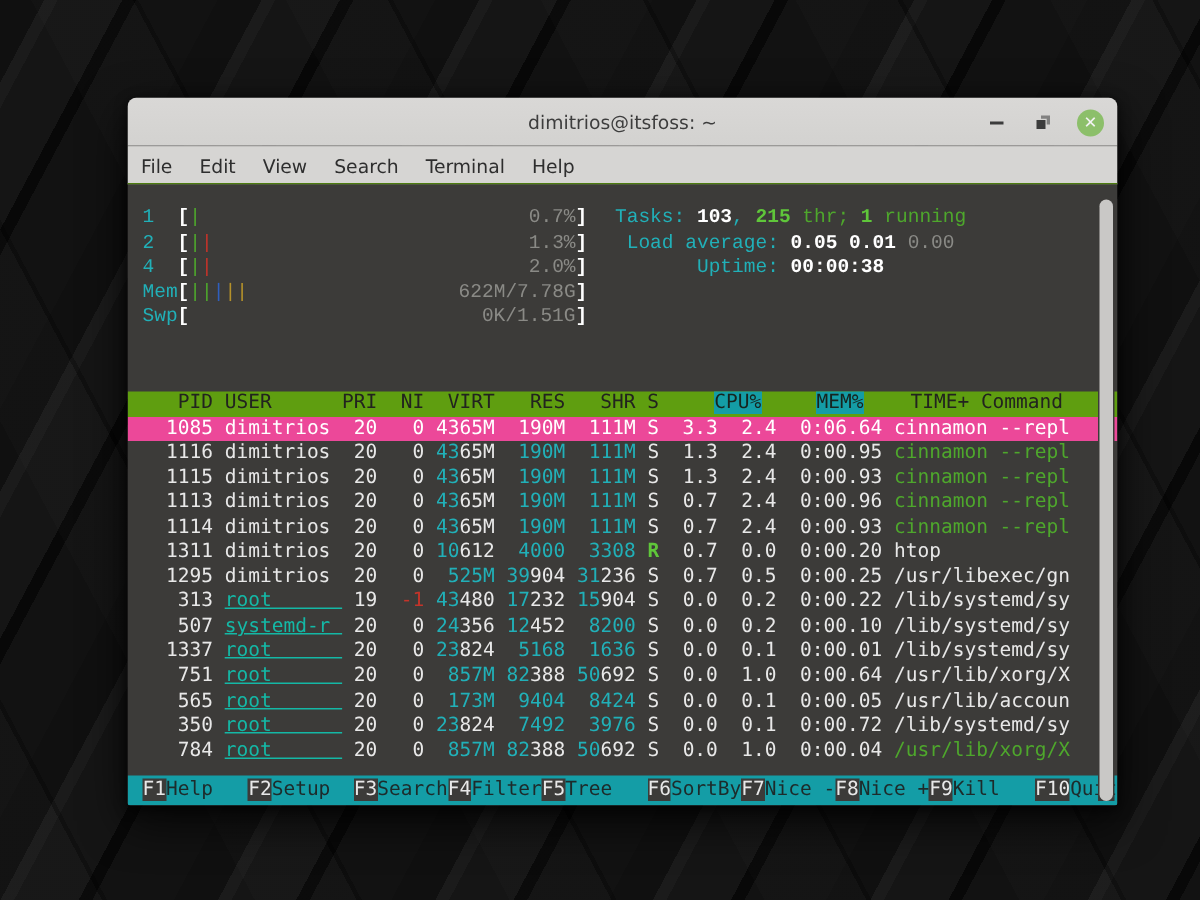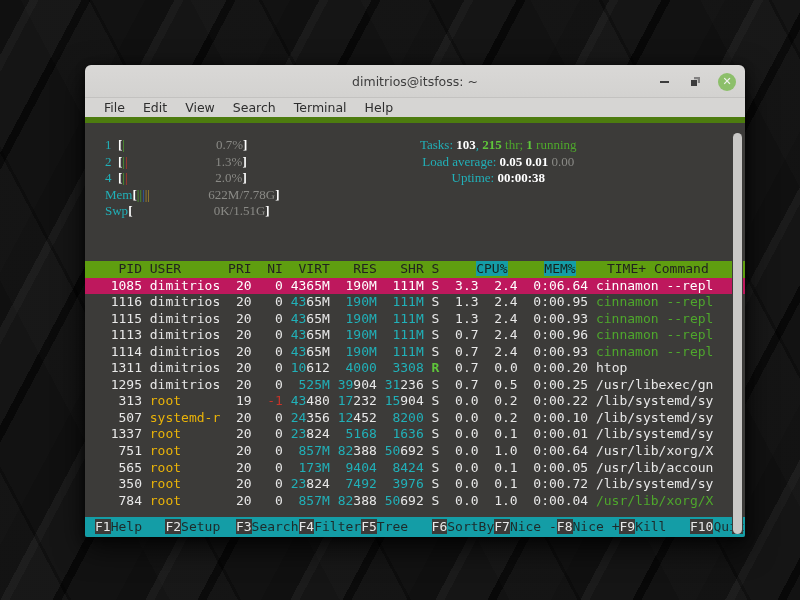--- a/index.html
+++ b/index.html
@@ -103,24 +103,23 @@
     color: #f2f2f2;
     font-size: 11px;
     line-height: 1;
     font-family: "DejaVu Sans", sans-serif;
   }
 
   
   #menubar {
     height: 25px;
     background: #d6d5d3;
-    border-bottom: 6px solid #4d7c0f;
+    border-bottom: 1px solid #4d7c0f;
     display: flex;
     align-items: center;
-    padding-left: 10px;
     gap: 0;
     flex: 0 0 auto;
   }
   .menu-item {
     font-size: 12.5px;
     color: #2e2e2e;
     padding: 2px 9px;
     font-family: "DejaVu Sans", sans-serif;
   }
 
@@ -137,32 +136,32 @@
   }
   #term-inner {
     position: relative;
     width: 100%;
     height: 100%;
   }
 
   .trow {
     height: 16.55px;
     white-space: pre;
-    font-family: Liberation Serif, serif;
+    font-family: Liberation Mono, monospace;
     font-size: 13px;
     line-height: 16.55px;
-    padding-left: 20px;
+    padding-left: 10px;
   }
 
   
   .c-cyan    { color: #21b0b8; }
   .c-white   { color: #e8e8e8; }
   .c-wbold   { color: #ffffff; font-weight: bold; }
   .c-gray    { color: #8a8a86; }
-  .c-dim     { color: #eab308; }
+  .c-dim     { color: #14b8a6; text-decoration: underline; }
   .c-green   { color: #4ea72c; }
   .c-greenb  { color: #5fc63a; font-weight: bold; }
   .c-red     { color: #c4342a; }
   .c-blue    { color: #2f5fbe; }
   .c-yellow  { color: #b5912a; }
   .c-bracket { color: #ffffff; font-weight: bold; }
 
   .meters { position: absolute; top: 7px; left: 0; }
   .stats  { position: absolute; top: 7px; left: 315px; text-align: center; }
 
@@ -182,21 +181,21 @@
 
   .prow {
     height: 16.55px;
     white-space: pre;
     padding-left: 10px;
     font-family: "DejaVu Sans Mono", monospace;
     font-size: 13px;
     line-height: 16.55px;
     color: #e8e8e8;
   }
-  .prow.selected { background: #be185d; color: #ffffff; }
+  .prow.selected { background: #ec4899; color: #ffffff; }
 
   
   #fnbar {
     position: absolute;
     left: 0; bottom: 0; right: 0;
     height: 20px;
     background: #149da6;
     white-space: pre;
     font-family: "DejaVu Sans Mono", monospace;
     font-size: 13px;

